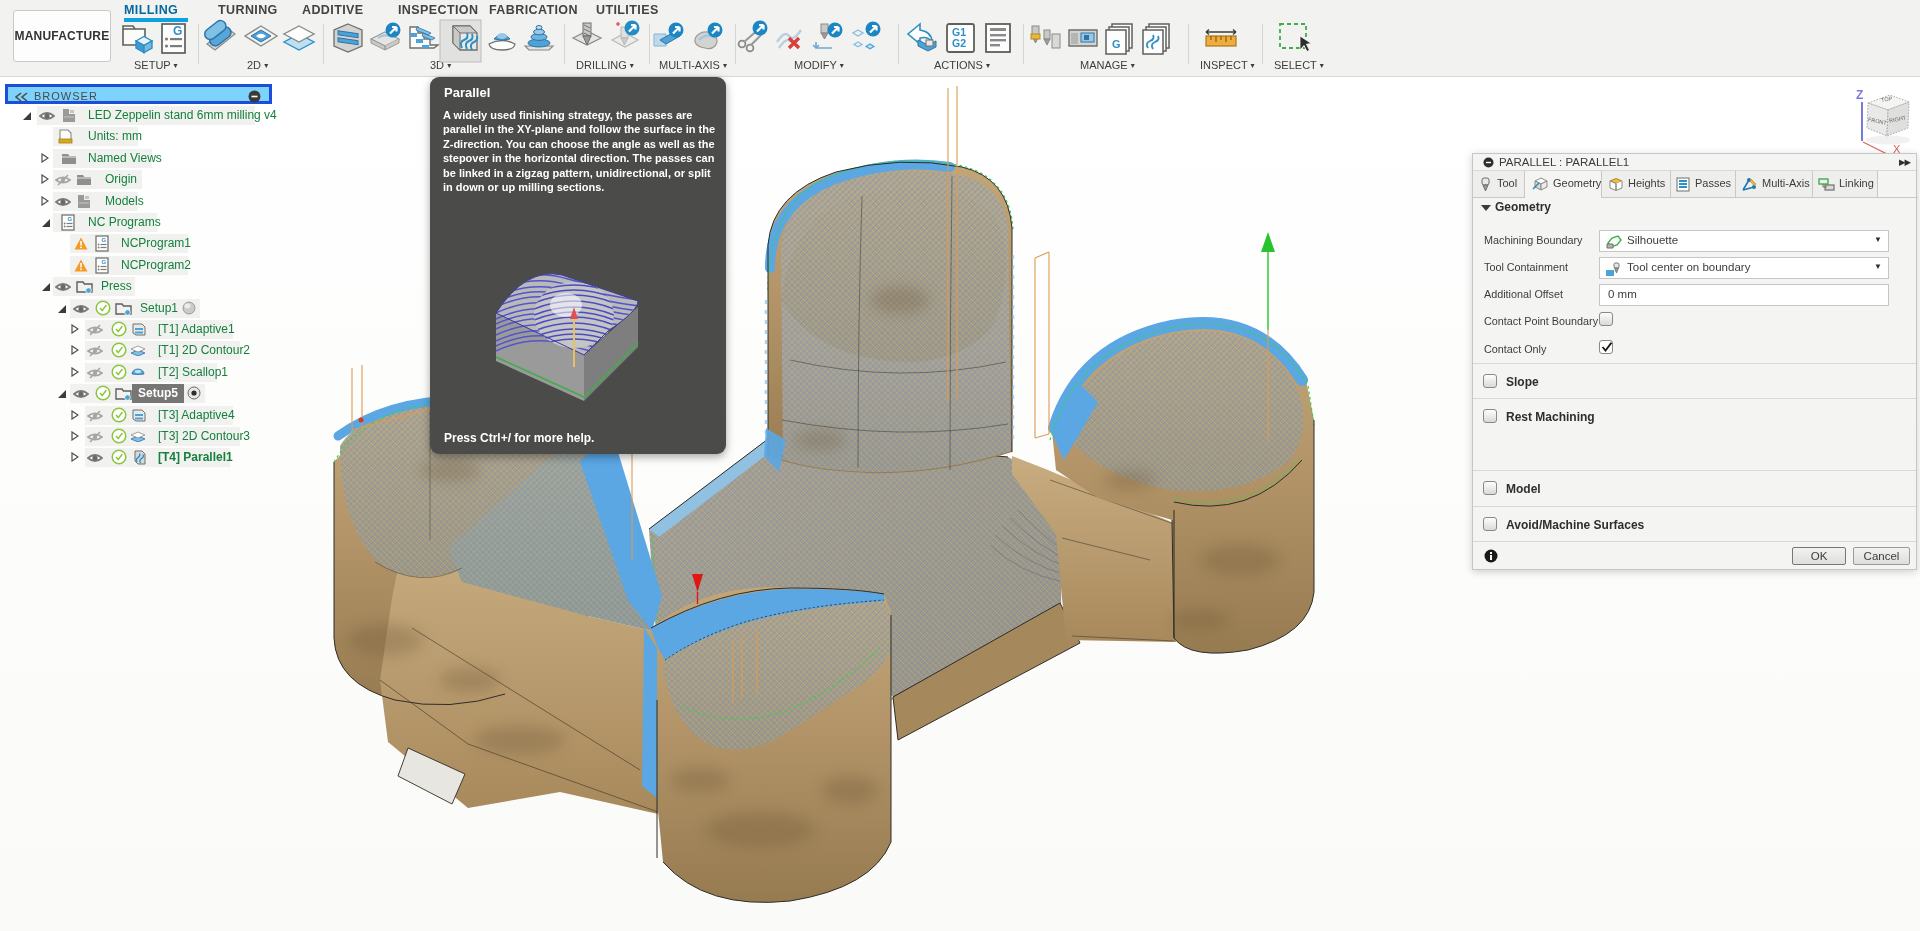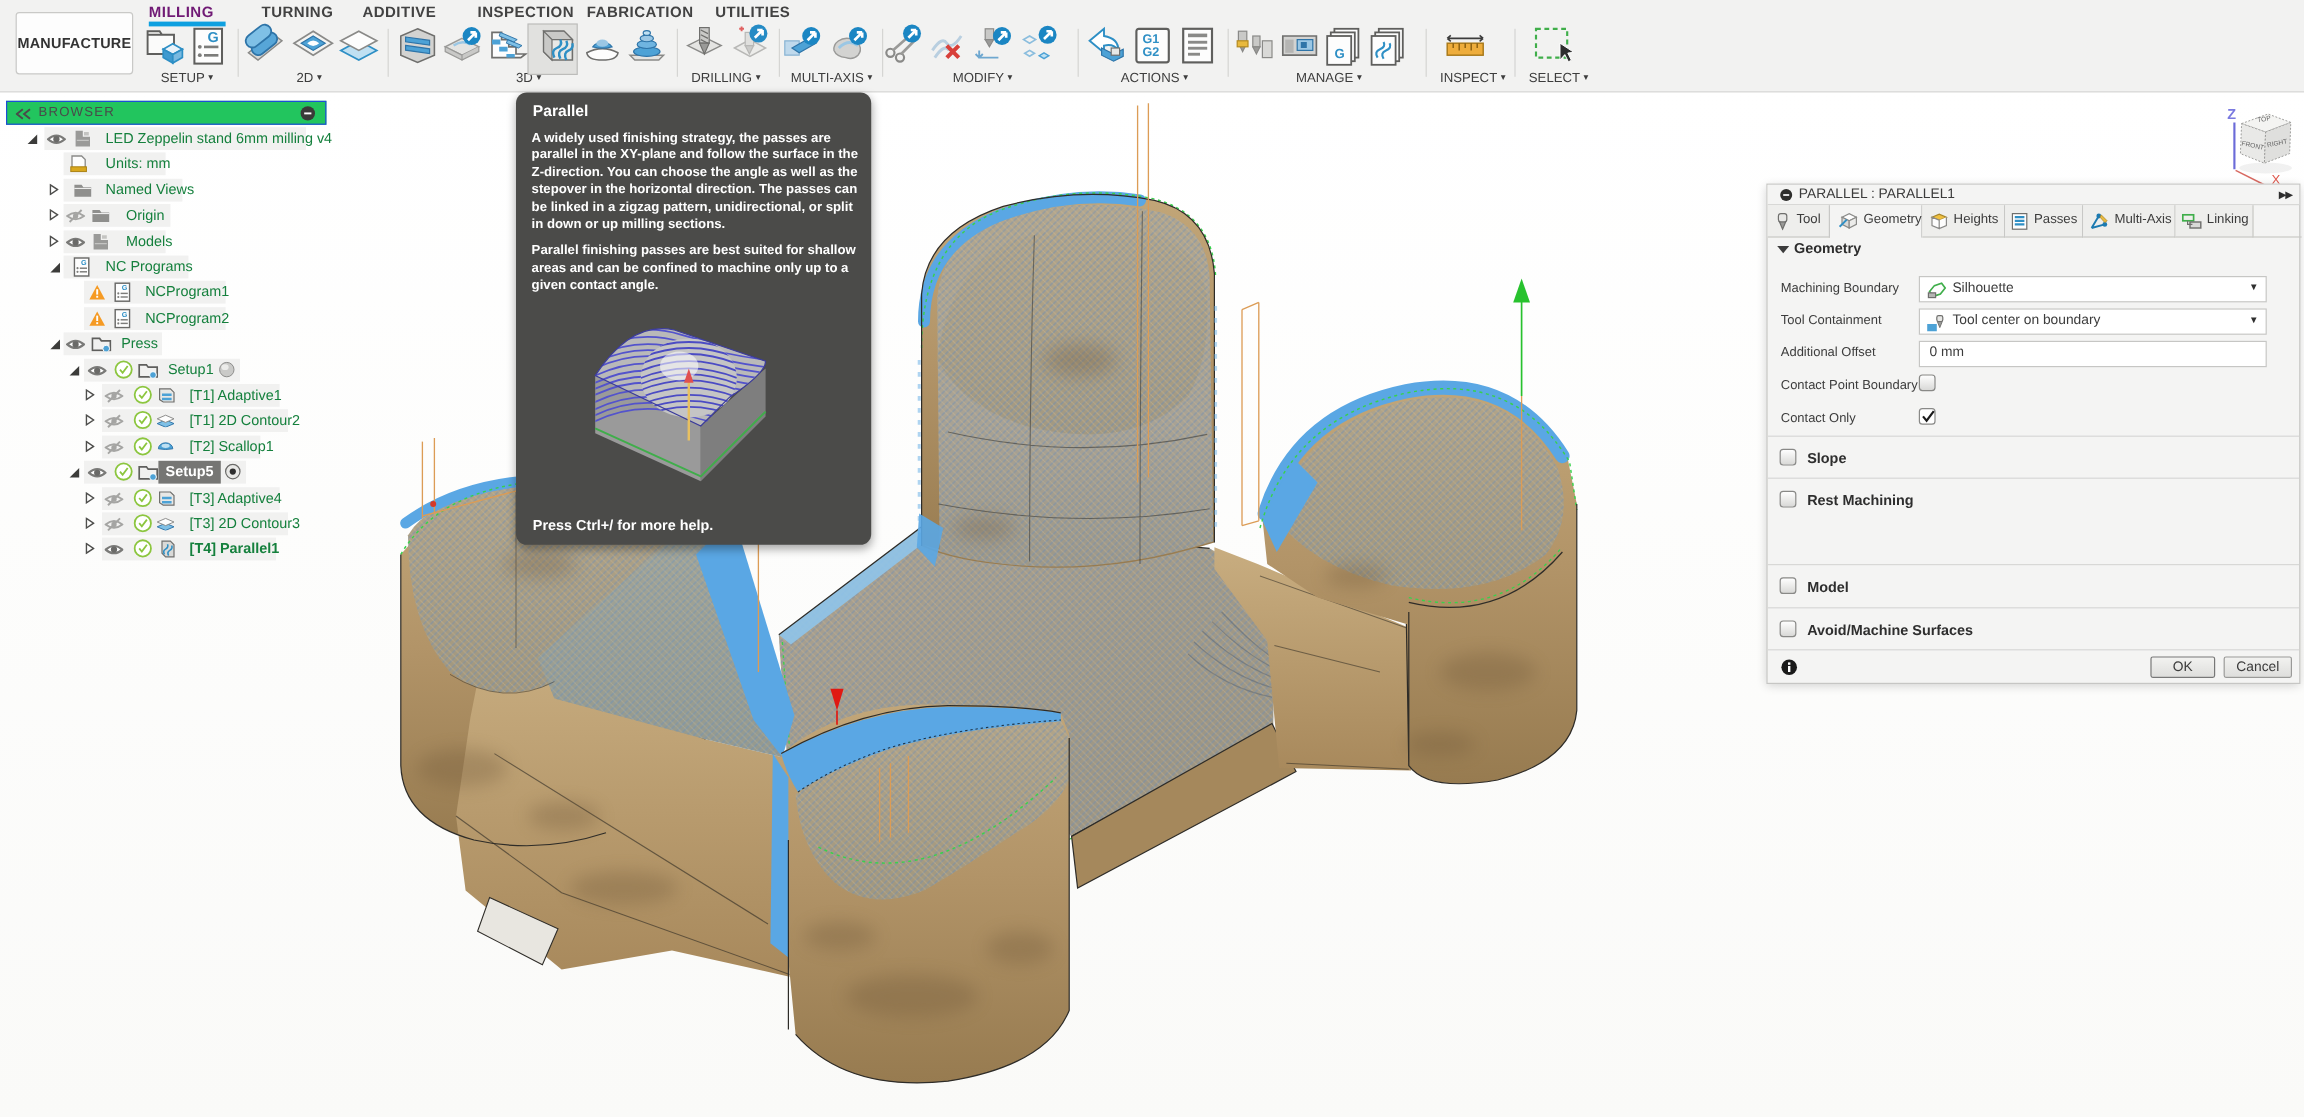--- a/index.html
+++ b/index.html
@@ -4,28 +4,28 @@
 <style>
 * { margin:0; padding:0; box-sizing:border-box; }
 html,body { width:1920px; height:931px; overflow:hidden; font-family:"Liberation Sans",sans-serif; background:#fff; }
 #page { position:relative; width:1920px; height:931px; }
 
 #viewport { position:absolute; left:0; top:77px; width:1920px; height:854px; background:linear-gradient(#ffffff,#fafaf8); }
 
 #toolbar { position:absolute; left:0; top:0; width:1920px; height:77px; background:#f2f2f1; border-bottom:1px solid #d8d8d6; }
 #manu { position:absolute; left:13px; top:10px; width:98px; height:52px; background:#fdfdfd; border:1px solid #c9c9c7; border-radius:3px; font-size:12px; font-weight:bold; color:#333; text-align:center; line-height:50px; letter-spacing:0.2px; }
 .wtab { position:absolute; top:3px; font-size:12.5px; font-weight:bold; color:#424242; letter-spacing:0.4px; }
-.wtab.act { color:#701a75; }
+.wtab.act { color:#0369a1; }
 #millul { position:absolute; left:124px; top:18px; width:64px; height:3.5px; background:#0ea0e0; }
 .glabel { position:absolute; top:59px; font-size:11px; color:#3d3d3d; white-space:nowrap; }
 .glabel .car { font-size:8px; position:relative; top:-1px; }
 .vsep { position:absolute; top:24px; height:40px; width:1px; background:#d5d5d3; }
 
 #browser { position:absolute; left:5px; top:84px; width:267px; }
-#bheader { height:20px; background:#22c55e; border:1px solid #1d4ed8; position:relative; }
+#bheader { height:20px; background:#7dd3fc; border:3px solid #1d4ed8; position:relative; }
 #bheader .tt { position:absolute; left:26px; top:3px; font-size:11px; color:#4a4a4a; letter-spacing:1px; }
 .trow { position:relative; height:21.4px; }
 .trow .hl { position:absolute; top:1px; height:19px; background:#f1f1f0; }
 .trow .lbl { position:absolute; top:3px; font-size:12px; color:#15803d; white-space:nowrap; }
 .ic { position:absolute; }
 
 #tooltip { position:absolute; left:430px; top:77px; width:296px; height:377px; background:#4b4b49; border-radius:9px; color:#fff; box-shadow:0 3px 8px rgba(0,0,0,0.35); }
 #tooltip h3 { font-size:13px; margin:8px 14px 0 14px; font-weight:bold; }
 #tooltip p { font-size:11px; font-weight:bold; line-height:14.4px; margin:8px 11px 0 13px; }
 #tooltip .foot { position:absolute; left:14px; bottom:9px; font-size:12px; font-weight:bold; }
@@ -754,21 +754,20 @@
           <svg class="ic" style="left:126px;top:3px;" width="15" height="15">
             <use href="#s-mpar"></use>
           </svg>
           <span class="lbl" style="left:153px;font-weight:bold;">[T4] Parallel1</span>
         </div>
     </div>
   </div>
   <div id="tooltip">
     <h3>Parallel</h3>
     <p>A widely used finishing strategy, the passes are<br>parallel in the XY-plane and follow the surface in the<br>Z-direction. You can choose the angle as well as the<br>stepover in the horizontal direction. The passes can<br>be linked in a zigzag pattern, unidirectional, or split<br>in down or up milling sections.</p>
-    <p>Parallel finishing passes are best suited for shallow<br>areas and can be confined to machine only up to a<br>given contact angle.</p>
     <svg width="160" height="170" style="position:absolute;left:58px;top:172px;" viewBox="0 0 160 170">
       <defs>
         <clipPath id="tclip">
             <path d="M8,64 Q38,18 74,26 L150,52 Q150,60 118,84 L98,106 L8,108 Z"></path>
           </clipPath>
         <clipPath id="dclip">
             <ellipse cx="86" cy="66" rx="40" ry="33"></ellipse>
           </clipPath>
       </defs>
       <path d="M8,64 L8,112 L96,152 L96,106 Z" fill="#9a9a9a"></path>

